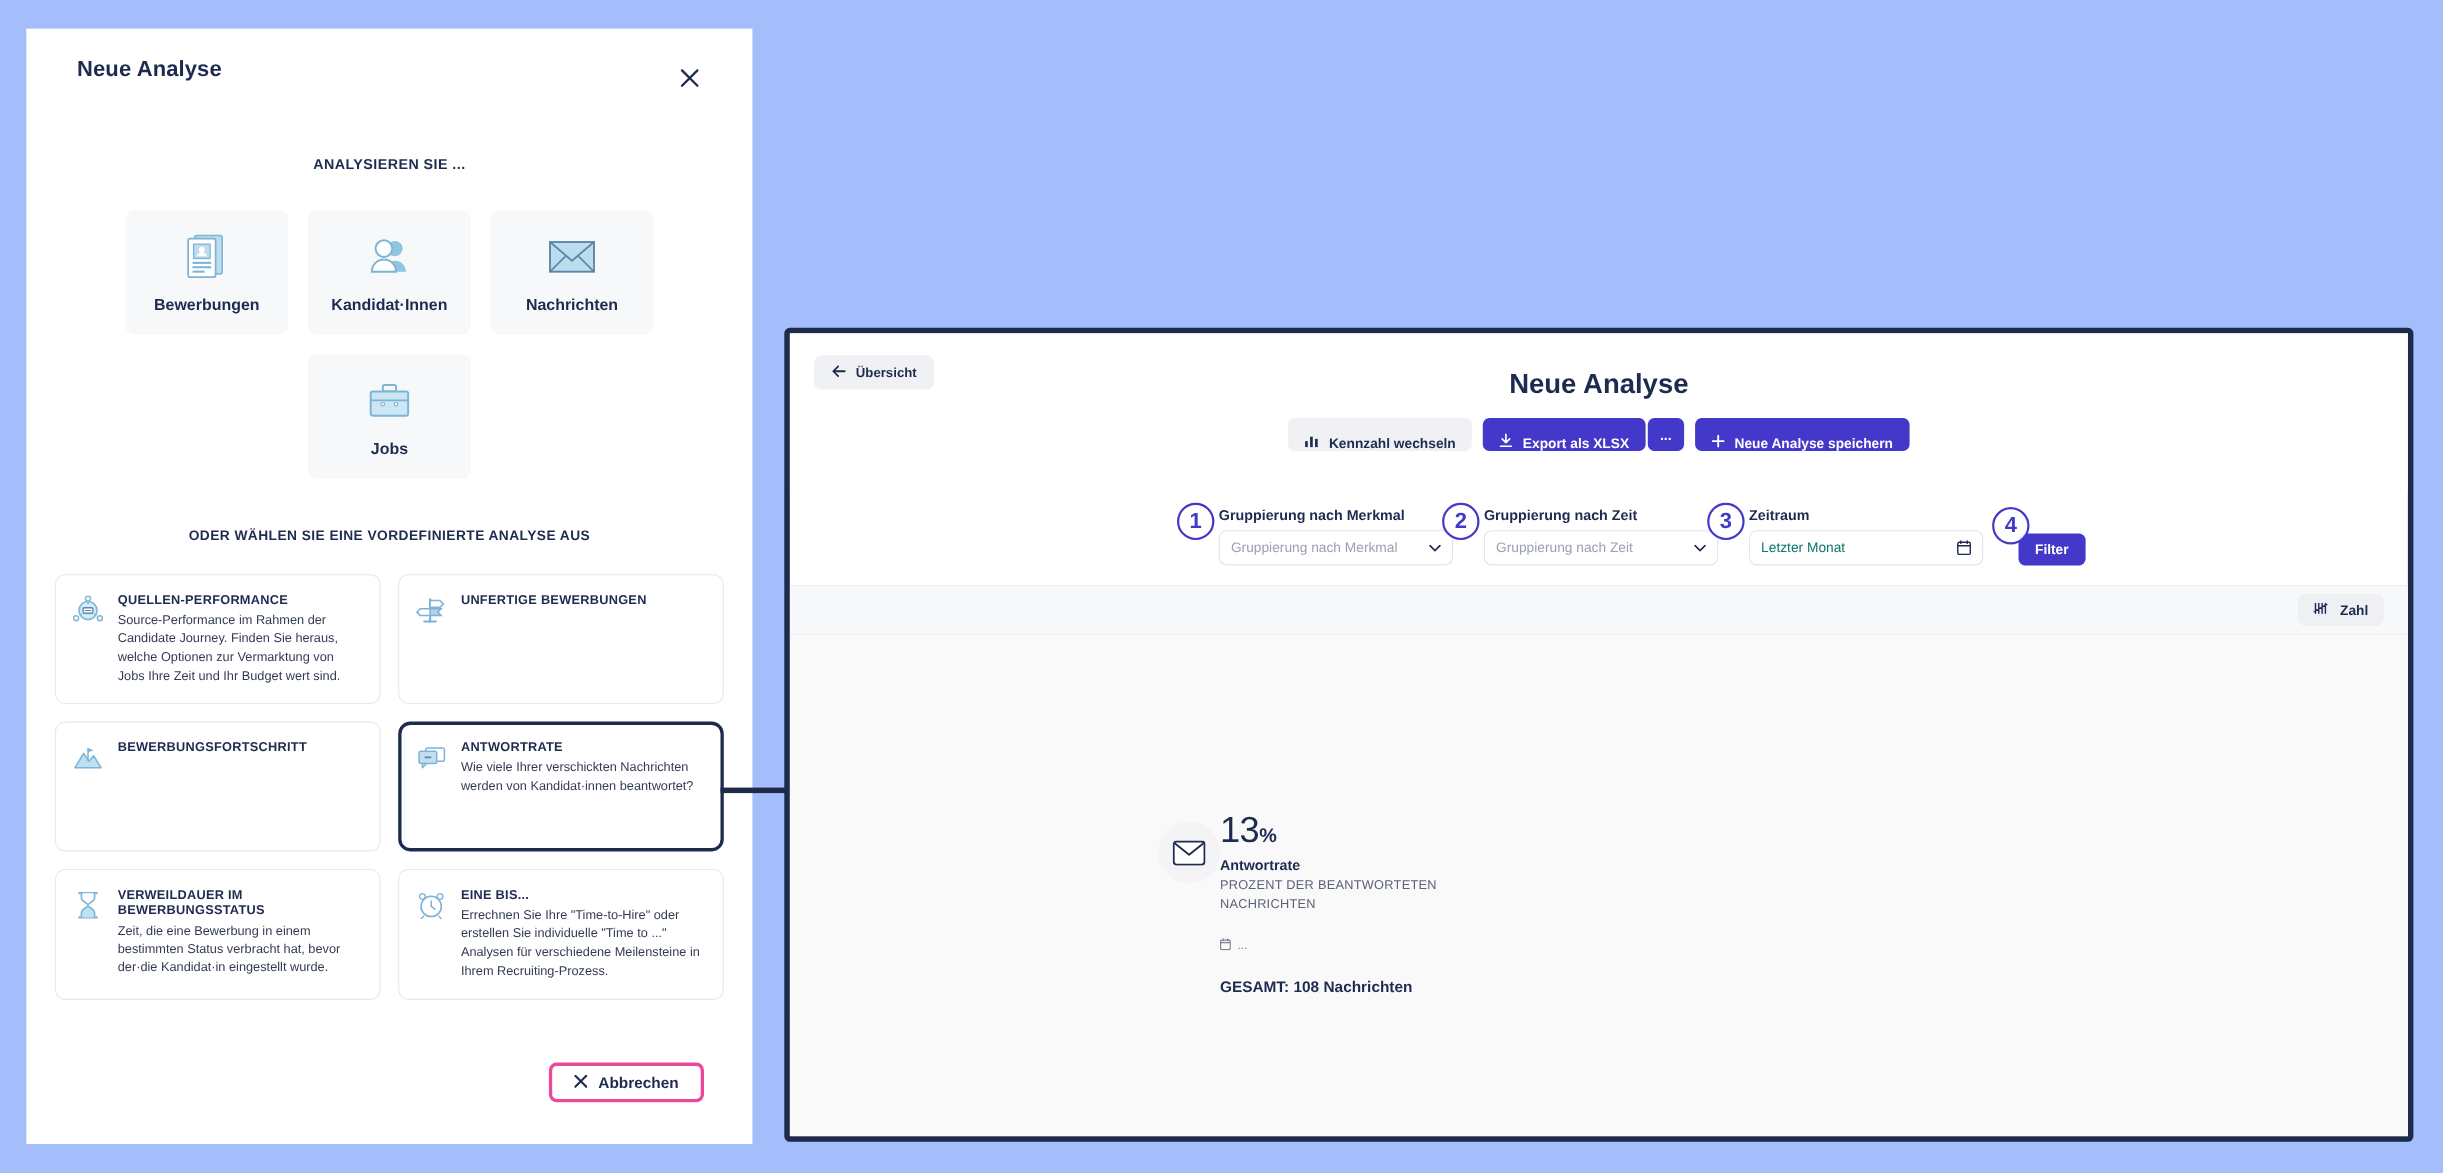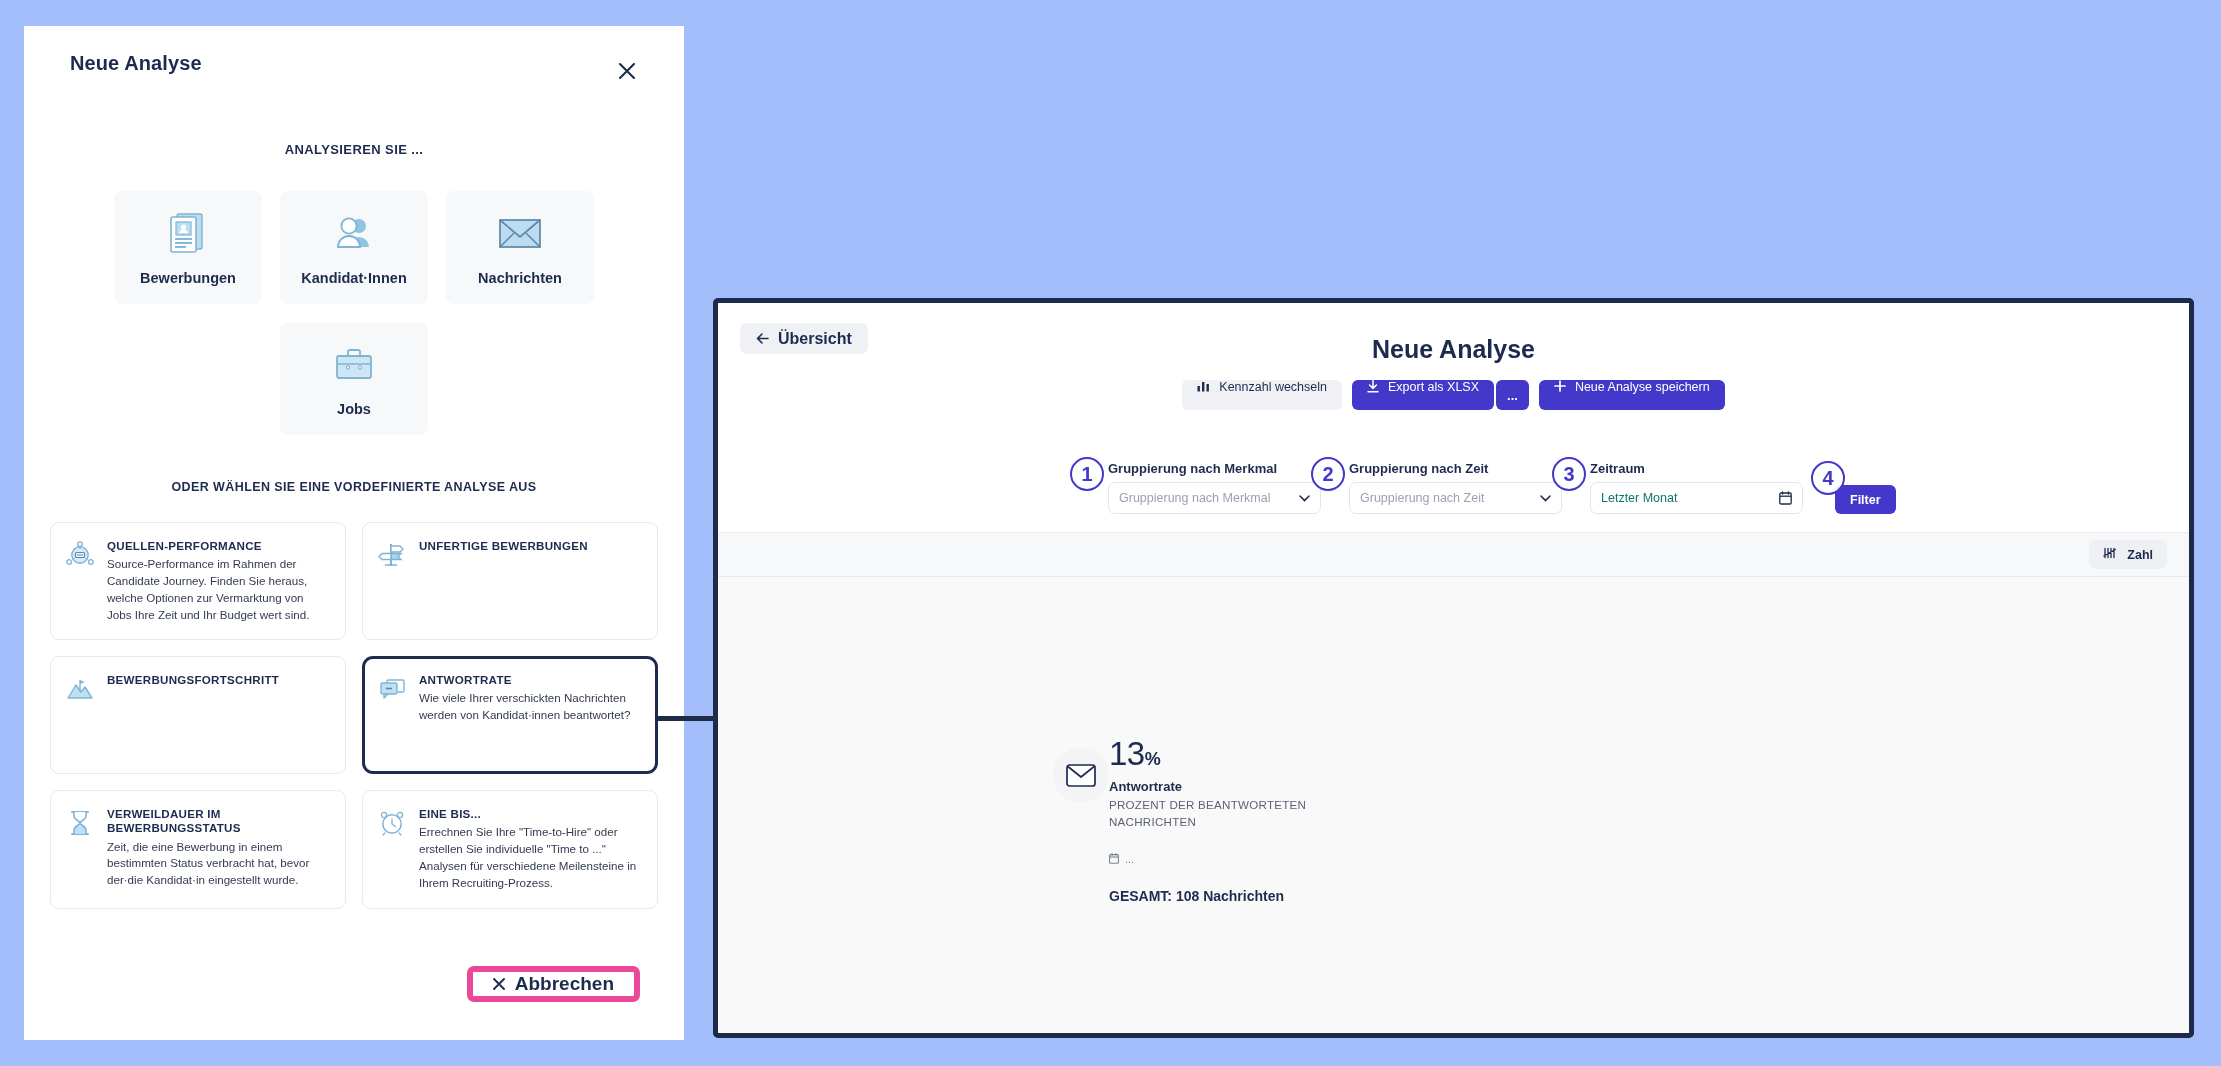--- a/index.html
+++ b/index.html
@@ -91,22 +91,22 @@
   }
 
   .modal-foot {
     margin-top: auto;
     padding: 0 44px 38px 0;
     display: flex; justify-content: flex-end;
   }
   .cancel-btn {
     display: flex; align-items: center; gap: 10px;
     height: 36px; padding: 0 20px;
-    background: #fff; border: 6px solid #ec4899; border-radius: 7px;
-    font-size: 19px; font-weight: 700; color: #1d2b4f; cursor: pointer;
+    background: #fff; border: 3px solid #ec4899; border-radius: 7px;
+    font-size: 14px; font-weight: 700; color: #1d2b4f; cursor: pointer;
   }
 
   
   .connector {
     position: absolute; left: 655px; top: 716px;
     width: 60px; height: 5px; background: #1e2a4a;
   }
 
   
   .panel {
@@ -118,34 +118,34 @@
     overflow: hidden;
   }
   .panel-head {
     position: relative; height: 142px; background: #fff;
   }
   .back-btn {
     position: absolute; left: 22px; top: 20px;
     display: flex; align-items: center; gap: 9px;
     height: 31px; padding: 0 16px;
     background: #f0f1f4; border-radius: 7px;
-    font-size: 16px; font-weight: 700; color: #1d2b4f; cursor: pointer;
+    font-size: 12px; font-weight: 700; color: #1d2b4f; cursor: pointer;
   }
   .panel-title {
     text-align: center; padding-top: 32px;
     font-size: 25px; font-weight: 700; color: #1d2b4f;
   }
   .btn-row {
     display: flex; justify-content: center; align-items: center;
     gap: 10px; margin-top: 16px;
   }
   .btn {
-    display: flex; align-items: flex-start; gap: 9px;
+    display: flex; align-items: flex-end; gap: 9px;
     height: 30px; padding: 0 15px; border-radius: 6px;
-    font-size: 12.5px; font-weight: 400; cursor: pointer; white-space: nowrap;
+    font-size: 12.5px; font-weight: 700; cursor: pointer; white-space: nowrap;
   }
   .btn-grey { background: #f0f1f4; color: #1d2b4f; }
   .btn-primary { background: #4338ca; color: #fff; }
   .btn-split { display:flex; gap: 2px; }
   .btn-dots { background:#4338ca; color:#fff; padding:0 11px; border-radius:6px;
               height:30px; display:flex; align-items:center; font-size:13px;
               font-weight:700; cursor:pointer; }
 
   .filter-bar {
     position: relative; height: 88px;

